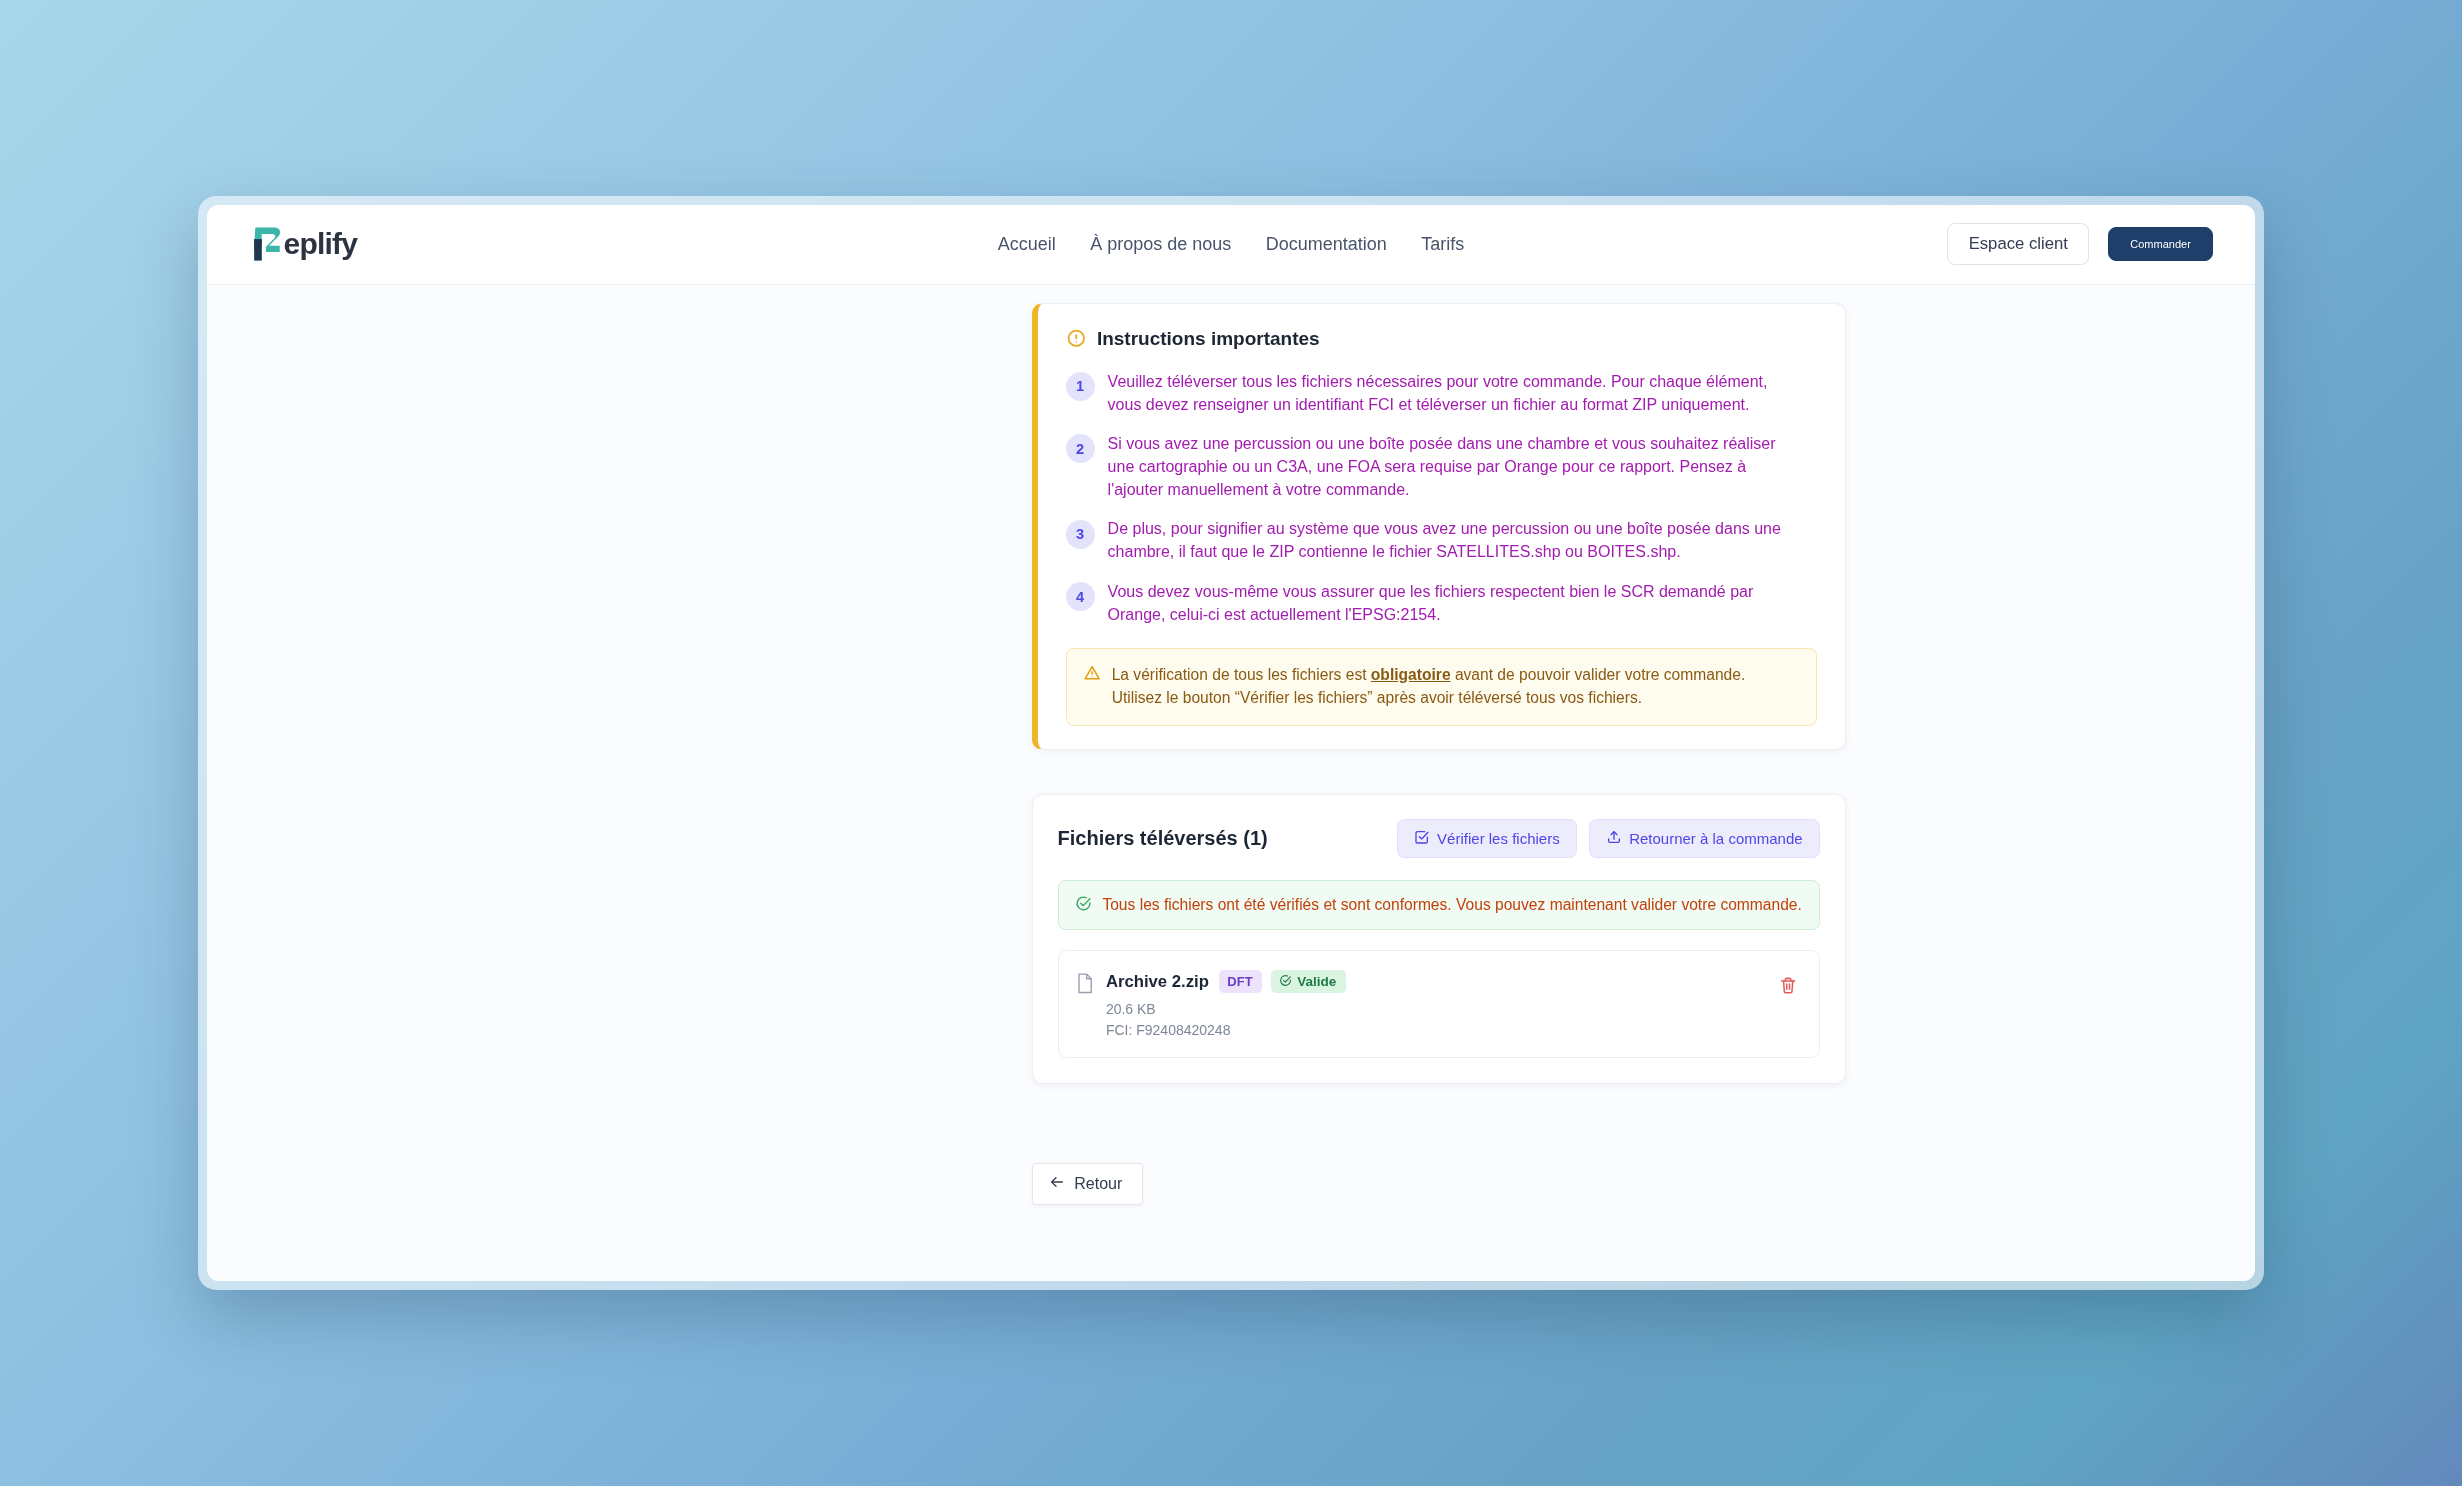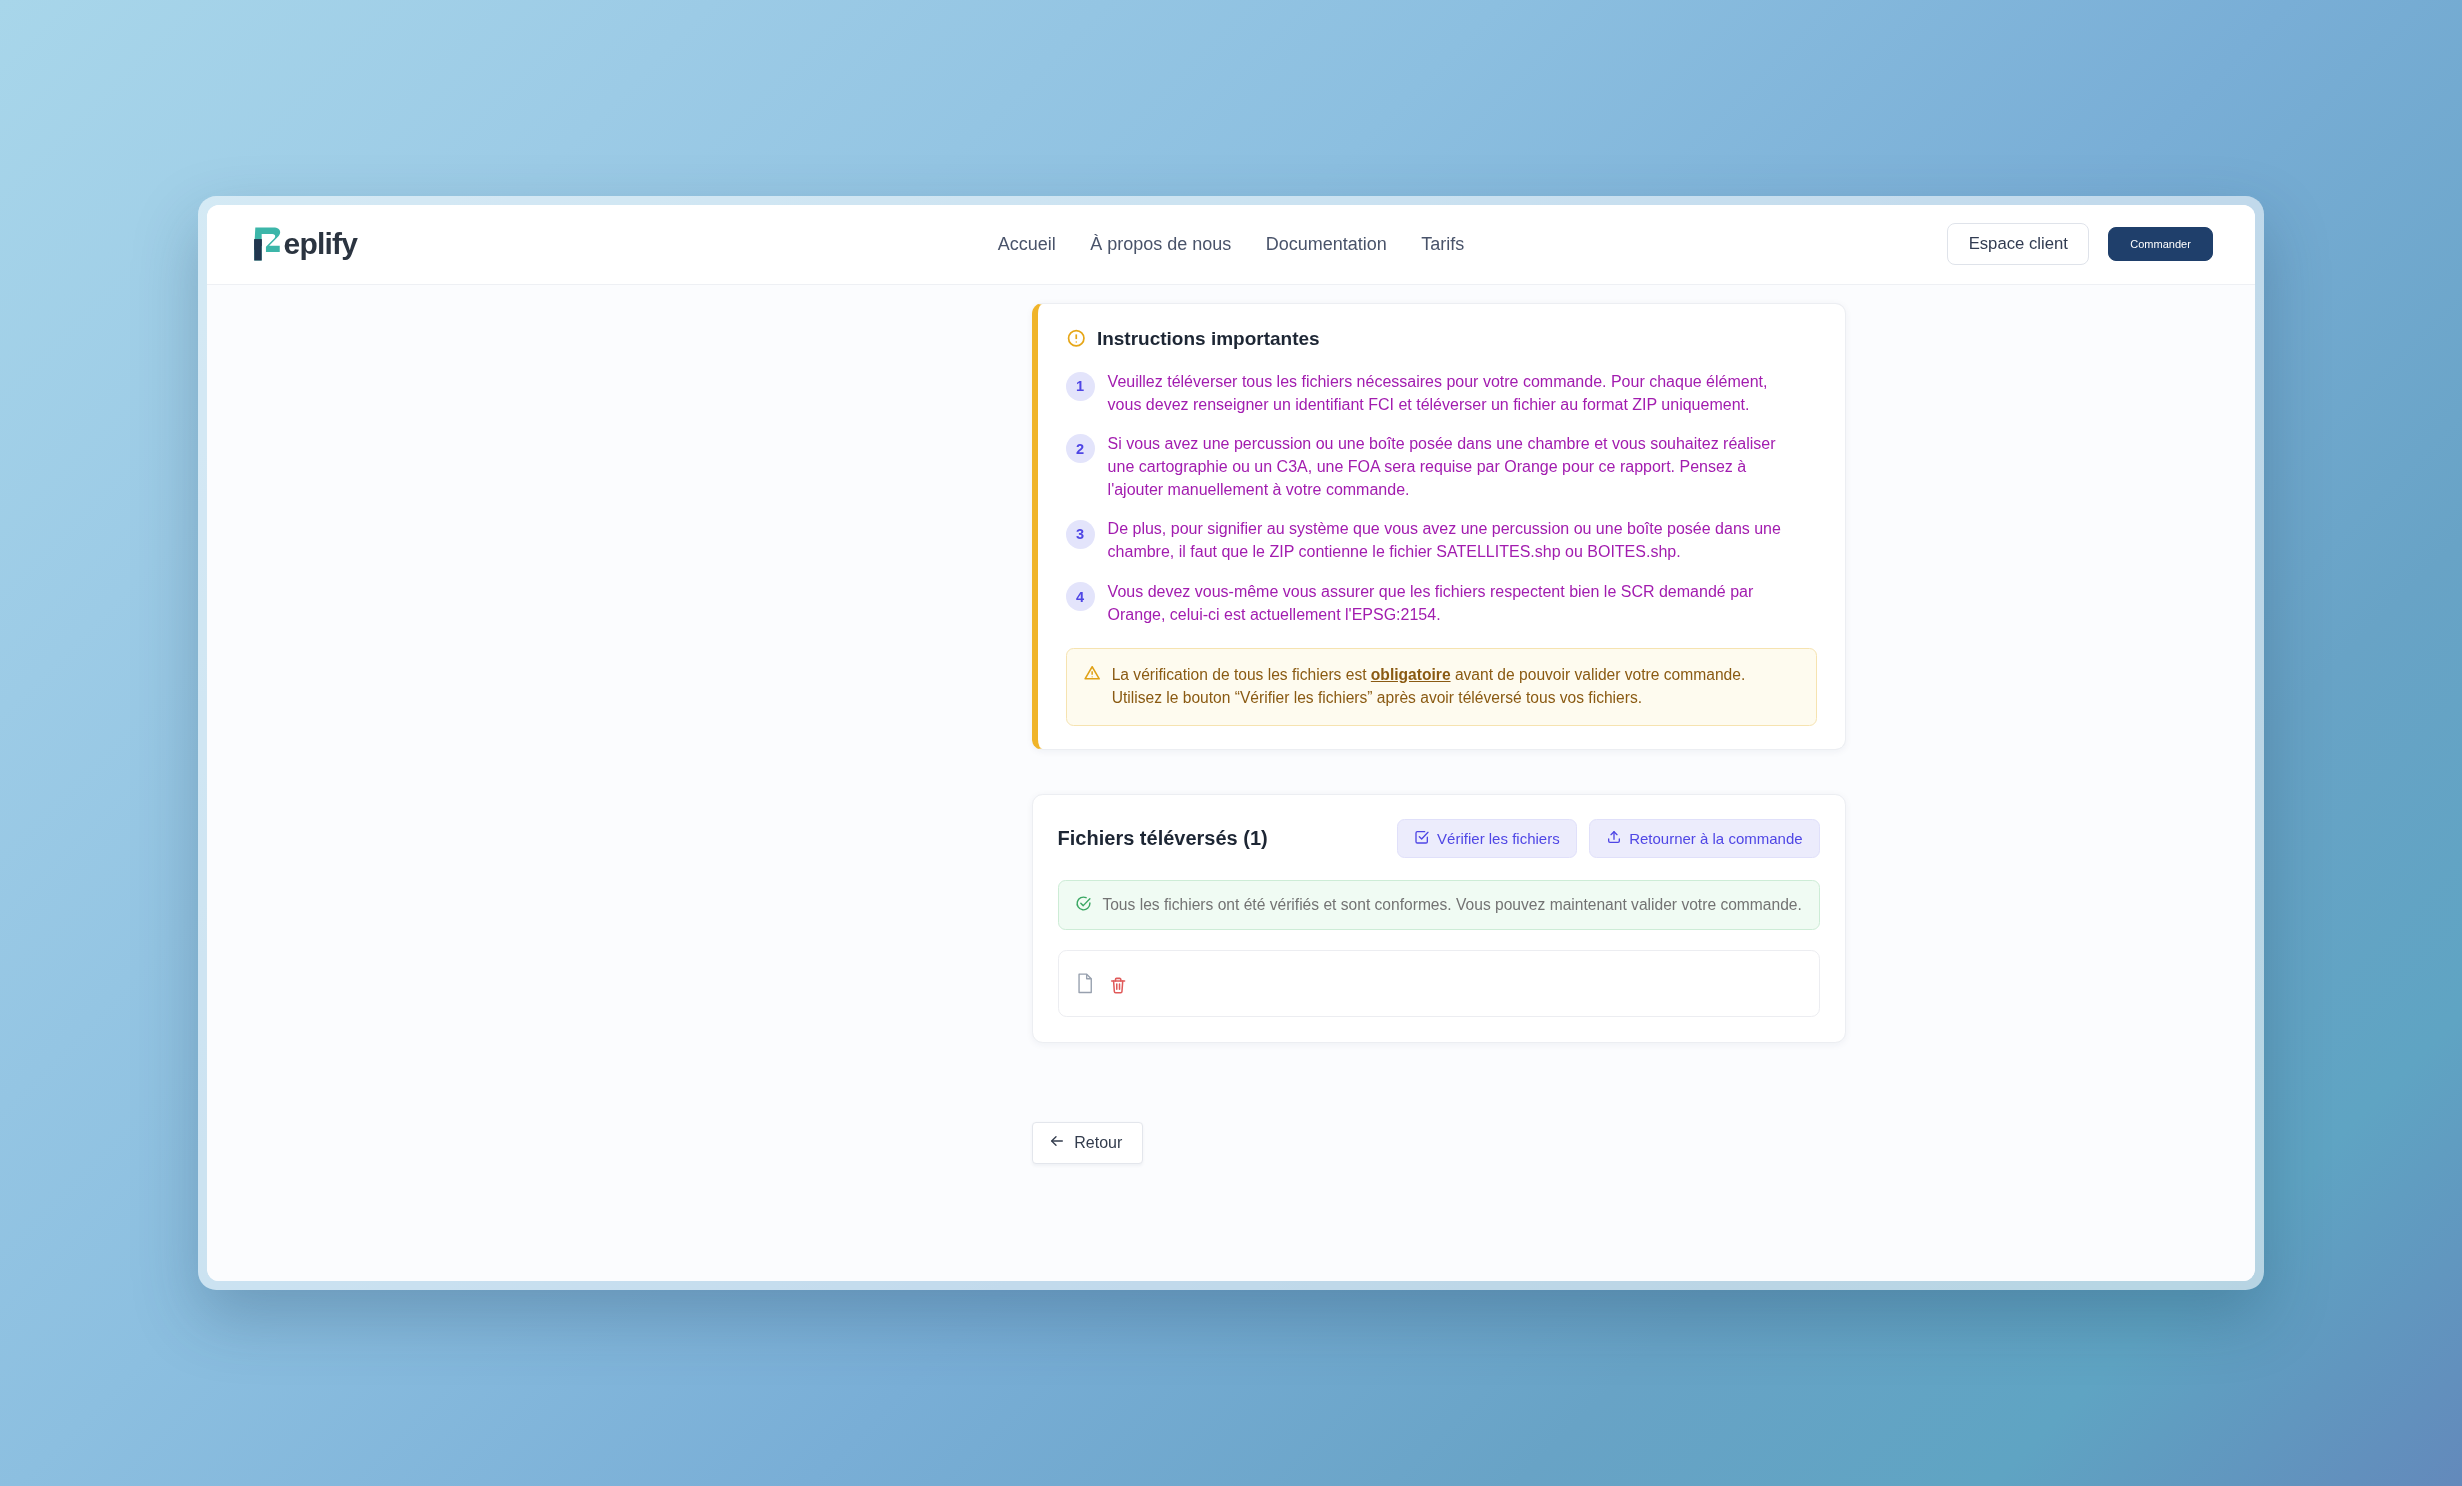--- a/index.html
+++ b/index.html
@@ -240,21 +240,21 @@
     border: 0.5px solid #cdecd6;
     border-radius: 7.5px;
     padding: 14.6px 16px;
     display: flex;
     align-items: center;
     gap: 10.8px;
     margin-bottom: 20.5px;
   }
   .success-text {
     font-size: 15.6px;
-    color: #737373;
+    color: #c2410c;
   }
 
   .file-row {
     border: 0.5px solid #ecedf1;
     border-radius: 8.6px;
     padding: 18.3px 18.3px 18.3px 17px;
     display: flex;
     align-items: flex-start;
     background: #ffffff;
   }
@@ -447,20 +447,37 @@
           </div>
 
           <div class="file-row">
             <span class="file-icon">
               <svg width="18.3" height="22.6" viewBox="0 0 24 28" fill="none" stroke="#97a0ae" stroke-width="1.8" stroke-linejoin="round">
                 <path d="M4 2 H14 L20 8 V26 H4 Z"></path>
                 <path d="M14 2 V8 H20"></path>
               </svg>
             </span>
 
+            <div class="file-meta">
+              <div class="file-line1">
+                <span class="file-name">Archive 2.zip</span>
+                <span class="badge-type">DFT</span>
+                <span class="badge-valid">
+                  <span>
+                    <svg width="13" height="13" viewBox="0 0 24 24" fill="none" stroke="#1f7a43" stroke-width="2.1" stroke-linecap="round" stroke-linejoin="round">
+                      <path d="M21 11.2V12a9 9 0 1 1-5.3-8.2"></path>
+                      <polyline points="8.2,11.6 11.6,15 21,5.3"></polyline>
+                    </svg>
+                  </span>
+                  <span>Valide</span>
+                </span>
+              </div>
+              <div class="file-size">20.6 KB</div>
+              <div class="file-fci">FCI: F92408420248</div>
+            </div>
 
             <button class="delete-btn">
               <span>
                 <svg width="18.3" height="18.3" viewBox="0 0 24 24" fill="none" stroke="#e05a5a" stroke-width="2" stroke-linecap="round" stroke-linejoin="round">
                   <polyline points="3.5,6.5 20.5,6.5"></polyline>
                   <path d="M8.5 6.5V4.6a1.5 1.5 0 0 1 1.5-1.5h4a1.5 1.5 0 0 1 1.5 1.5v1.9"></path>
                   <path d="M6 6.5 L7 20.4a1.6 1.6 0 0 0 1.6 1.5h6.8a1.6 1.6 0 0 0 1.6-1.5L18 6.5"></path>
                   <line x1="10.2" y1="10.5" x2="10.2" y2="17.5"></line>
                   <line x1="13.8" y1="10.5" x2="13.8" y2="17.5"></line>
                 </svg>

